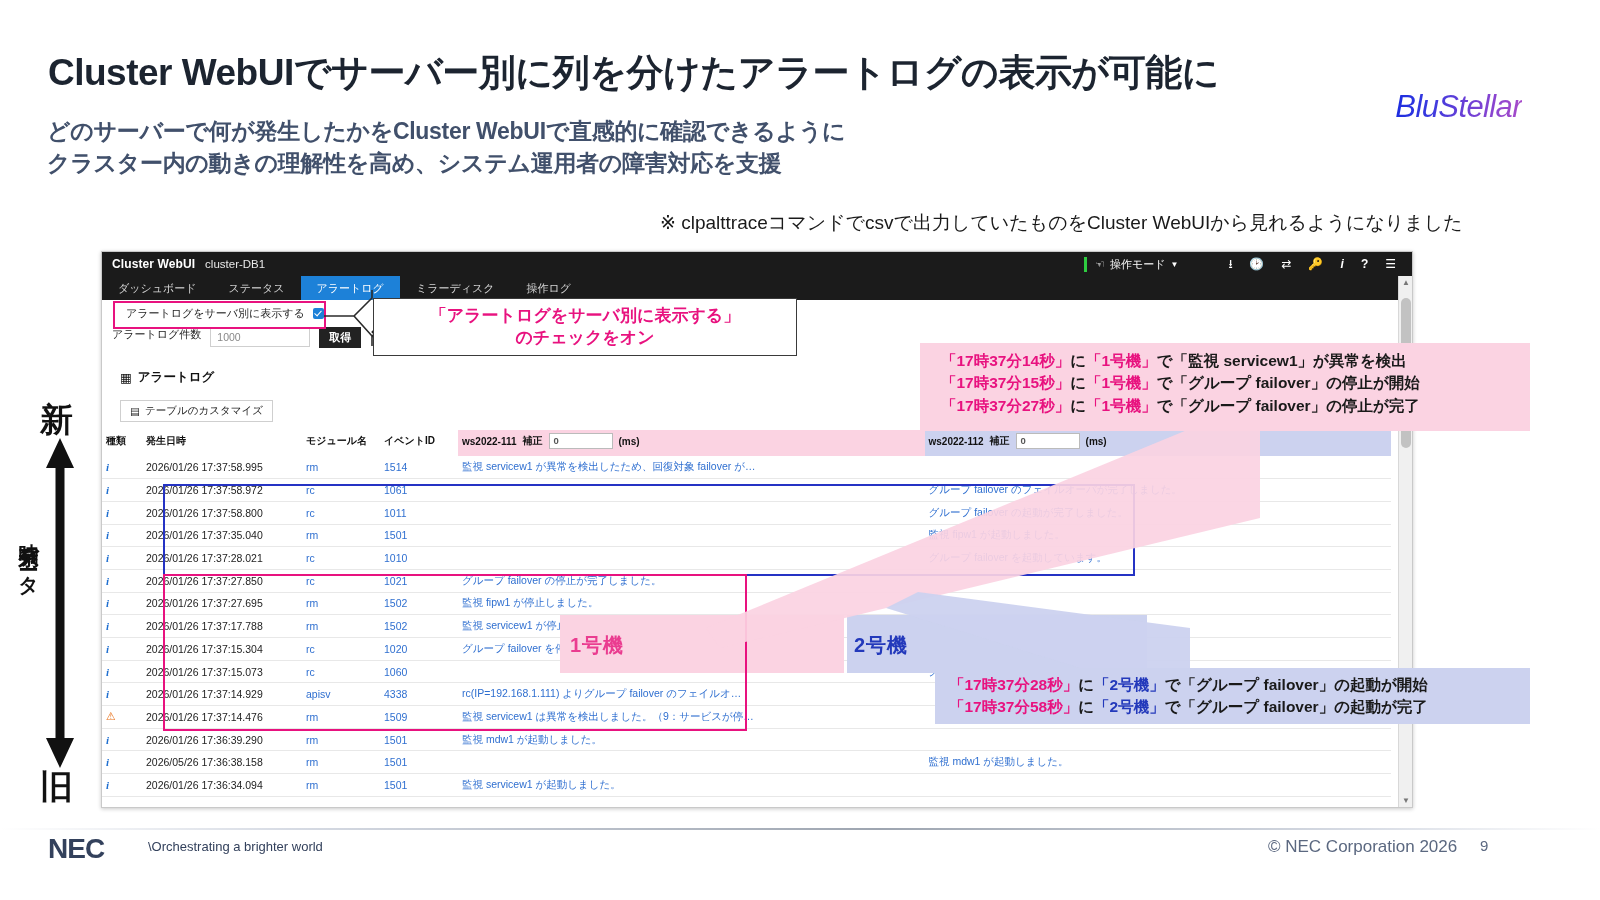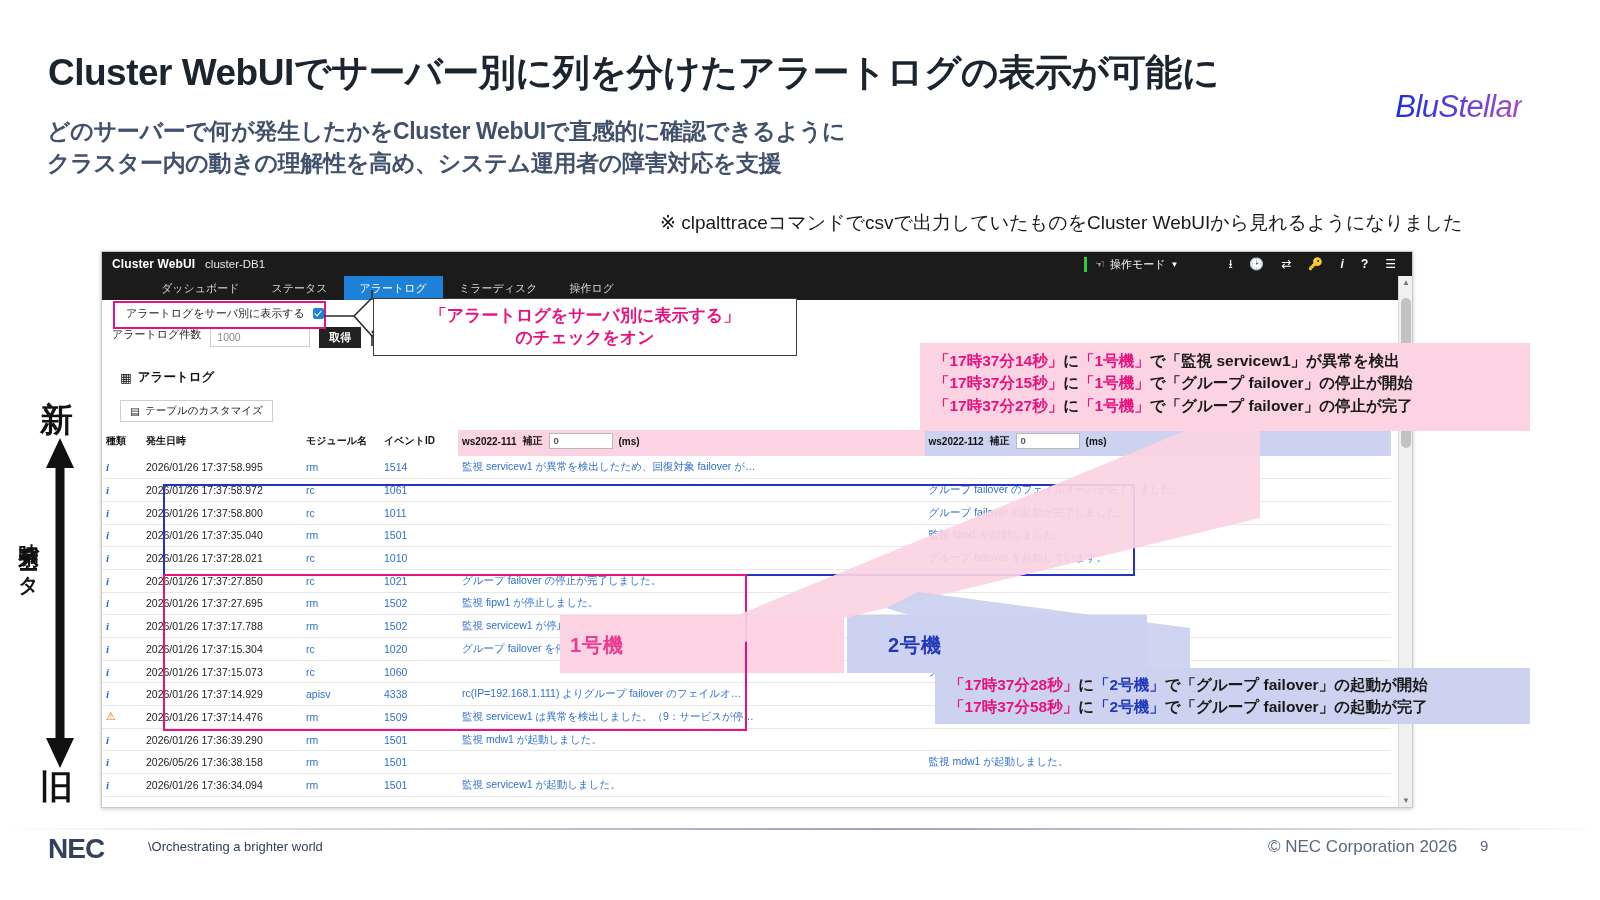--- a/index.html
+++ b/index.html
@@ -68,21 +68,21 @@
   .app-cluster { margin-left: 10px; font-weight: 400; font-size: 11.5px; color:#e8e8e8;}
   .topbar-right { margin-left: auto; display: flex; align-items: center; height: 100%; }
   .mode-sep { width: 3px; height: 15px; background: #2ecc40; margin-right: 8px; }
   .mode-btn { display:flex; align-items:center; gap:5px; font-size:11px; color:#fff; padding-right:10px;}
   .mode-btn .hand { font-size: 11px; }
   .caret { font-size: 8px; }
   .icon-group { display:flex; align-items:center; gap:17px; padding: 0 16px 0 40px; }
   .icon-group span { font-size: 12px; color:#fff; line-height:1; }
 
   .app-nav {
-    height: 24px; background:#1b1b1b; display:flex; align-items:stretch;padding-left:43px;
+    height: 24px; background:#1b1b1b; display:flex; align-items:stretch;
   }
   .nav-tab {
     color:#d5d5d5; font-size:11px; display:flex; align-items:center;
     padding: 0 16px; white-space: nowrap;
   }
   .nav-tab.active { background:#1d81d8; color:#fff; }
 
   .opt-row {
     height: 27px; display:flex; align-items:center;
     padding-left: 24px; font-size: 11px; color:#222; gap:8px;
@@ -142,21 +142,21 @@
     font-size:9.5px; color:#555; padding:0 4px; line-height:14px;
   }
   .i-info { color:#1f6fd0; font-weight:700; font-style:italic; font-size:11px; font-family:"Liberation Serif",serif;}
   .i-warn { color:#e8711a; font-size:11px; }
 
   
   .srv-banner {
     position:absolute; font-size:20px; font-weight:700; letter-spacing:1px;
   }
   .srv1-banner { left: 468px; top: 380px; color:#ea3c90; }
-  .srv2-banner { left: 786px; top: 380px; color:#2339bb; }
+  .srv2-banner { left: 752px; top: 380px; color:#2339bb; }
   .srv1-band {
     position:absolute; left:458px; top:363px; width:284px; height:58px; background:#fbd3e2;
   }
   .srv2-band {
     position:absolute; left:745px; top:363px; width:300px; height:58px; background:#ccd2ef;
   }
 
   
   .ov { position:absolute; }
   .box-pink-outline {
@@ -168,21 +168,21 @@
 
   .callout-white {
     position:absolute; left:373px; top:298px; width:424px; height:58px;
     background:#fff; border:1px solid #3a3a3a;
     display:flex; flex-direction:column; align-items:center; justify-content:center;
     font-size:17px; font-weight:700; color:#e8127f; line-height:1.28;
   }
 
   .callout-pink {
     position:absolute; left:920px; top:343px; width:610px; height:88px;
-    background:#fbd3e2; padding: 7px 14px;
+    background:#fbd3e2; padding: 7px 21px;
     font-size:15.5px; line-height:1.45; color:#1a1a1a; font-weight:700;
   }
   .callout-blue {
     position:absolute; left:935px; top:668px; width:595px; height:56px;
     background:#ccd2ef; padding: 6px 14px;
     font-size:15.5px; line-height:1.45; color:#1a1a1a; font-weight:700;
   }
   .hl-pink { color:#e8127f; }
   .hl-blue { color:#2339bb; }
 

